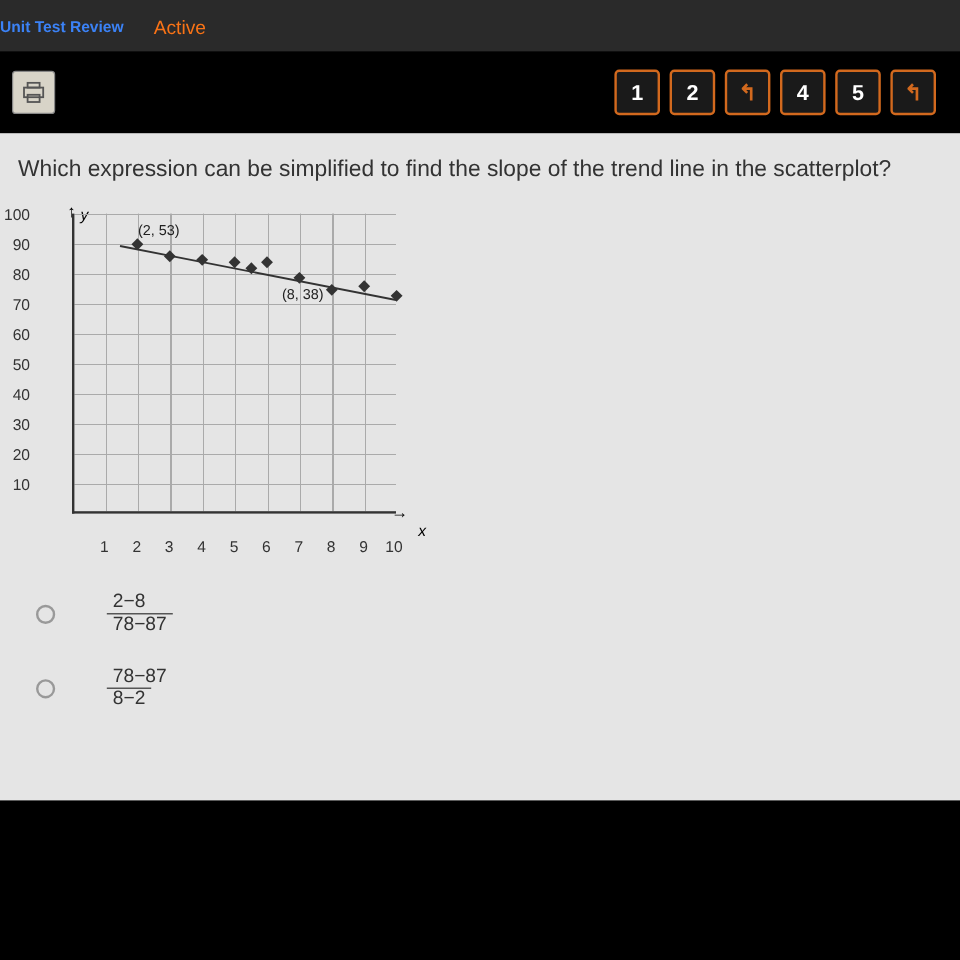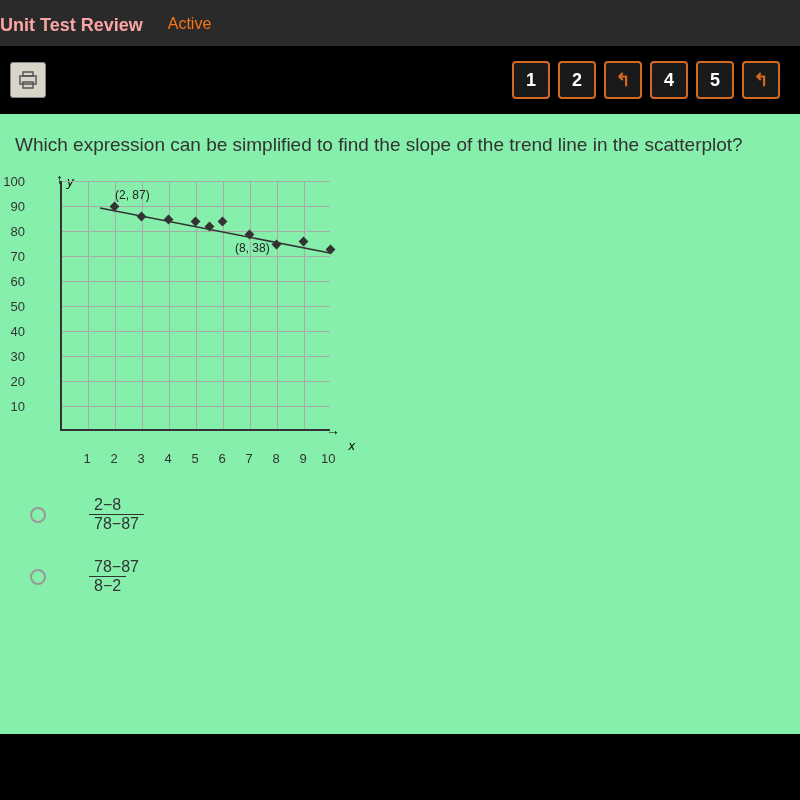--- a/index.html
+++ b/index.html
@@ -19,23 +19,23 @@
       font-size: 28px;
       font-weight: bold;
       padding: 0 10px 5px 0;
     }
     .subtitle-row {
       display: flex;
       gap: 25px;
       padding: 5px 0 10px 0;
     }
     .subtitle {
-      font-size: 18px;
+      font-size: 13px;
       font-weight: bold;
-      color: #fca5a5;
+      color: #3b82f6;
     }
     .active-label {
       font-size: 16px;
       color: #f97316;
     }
     .toolbar {
       background: #000;
       display: flex;
       justify-content: space-between;
       align-items: center;
@@ -66,23 +66,23 @@
       color: #fff;
       font-size: 18px;
       font-weight: bold;
       display: flex;
       align-items: center;
       justify-content: center;
       cursor: pointer;
     }
     .nav-btn.arrow { color: #d2691e; }
     .content {
-      background: #86efac;
+      background: #e5e5e5;
       padding: 20px 32px 10px 15px;
-      height: 620px;
+      height: 556px;
       position: relative;
     }
     .question {
       font-size: 19px;
       color: #333;
       margin-bottom: 20px;
     }
     .chart-container {
       position: relative;
       width: 350px;
@@ -272,21 +272,21 @@
         <div class="point" style="left: 113px; top: 42px;"></div>
         <div class="point" style="left: 140px; top: 44.5px;"></div>
         <div class="point" style="left: 167px; top: 47px;"></div>
         <div class="point" style="left: 180.5px; top: 52px;"></div>
         <div class="point" style="left: 194px; top: 47px;"></div>
         <div class="point" style="left: 221px; top: 59.5px;"></div>
         <div class="point" style="left: 248px; top: 69.5px;"></div>
         <div class="point" style="left: 275px; top: 67px;"></div>
         <div class="point" style="left: 302px; top: 74.5px;"></div>
       </div>
-    <div class="point-label" style="left:90px; top:12px">(2, 87)</div>
+    <div class="point-label" style="left:90px; top:12px">(2, 53)</div>
     <div class="point-label" style="left:210px; top:65px">(8, 38)</div>
   </div>
 
   <div class="options">
     <div class="option-row">
       <div class="radio"></div>
       <div class="fraction">
         <span class="numerator">2−8</span>
         <span class="denominator">78−87</span>
       </div>

